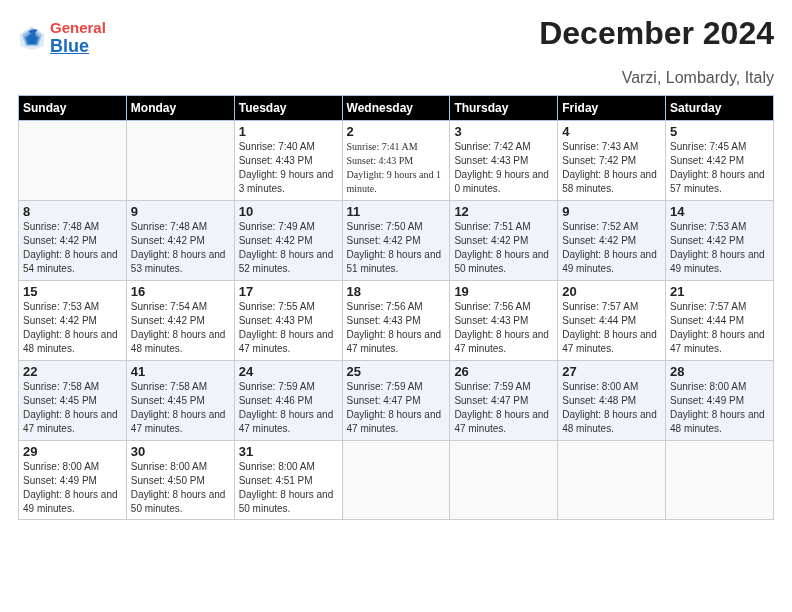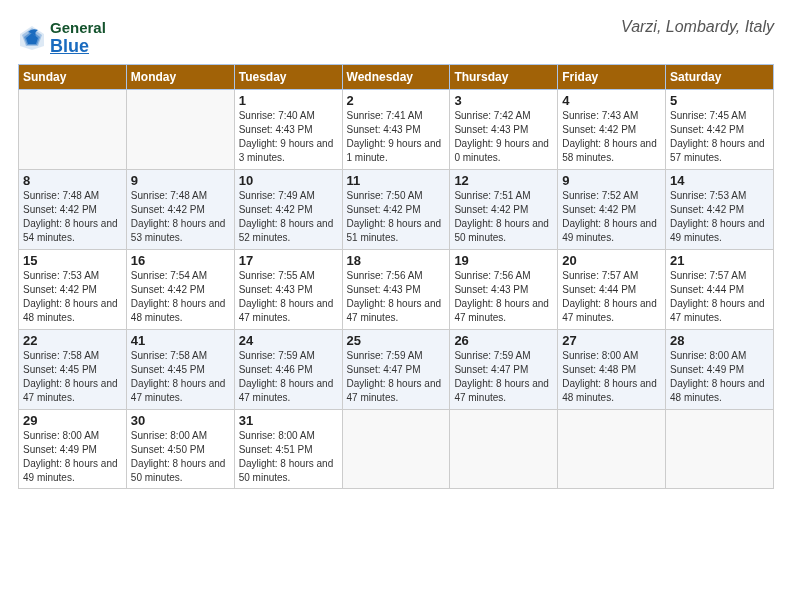--- a/index.html
+++ b/index.html
@@ -28,21 +28,21 @@
       margin-top: 4px;
     }
     .logo-text {
       display: flex;
       flex-direction: column;
       line-height: 1.1;
     }
     .logo-general {
       font-size: 15px;
       font-weight: bold;
-      color: #14532d;
+      color: #ef4444;
     }
     .logo-blue {
       font-size: 18px;
       font-weight: bold;
       color: #1a6bbf;
       text-decoration: underline;
     }
     .logo-icon {
       width: 28px;
       height: 28px;
@@ -53,30 +53,29 @@
     }
     .month-title {
       font-size: 32px;
       font-weight: bold;
       color: #222;
       line-height: 1.1;
     }
     .location-title {
       font-size: 16px;
       color: #555;
-      margin-top: 2px;
-      font-style: italic;
+      margin-top: 18px;
     }
     table {
       width: 100%;
       border-collapse: collapse;
       table-layout: fixed;
     }
     th {
-      background-color: #a16207;
+      background-color: #000000;
       color: #fff;
       font-size: 12px;
       font-weight: bold;
       padding: 5px 4px;
       text-align: left;
       border: 1px solid #aac4e8;
     }
     td {
       border: 1px solid #ccc;
       vertical-align: top;
@@ -121,20 +120,21 @@
         <polygon points="14,9 20,14 18,20 10,20 8,14" fill="#1a6bbf"></polygon>
 
         <path d="M10,8 Q14,4 20,6 Q16,8 18,12 Q14,9 10,8Z" fill="#1a6bbf"></path>
       </svg>
       <div class="logo-text">
         <span class="logo-general">General</span>
         <span class="logo-blue">Blue</span>
       </div>
     </div>
     <div class="title-block">
+      <div class="month-title">December 2024</div>
       <div class="location-title">Varzi, Lombardy, Italy</div>
     </div>
   </div>
 
   <table>
     <thead>
       <tr>
         <th>Sunday</th>
         <th>Monday</th>
         <th>Tuesday</th>
@@ -144,28 +144,28 @@
         <th>Saturday</th>
       </tr>
     </thead>
     <tbody id="calendar-body">
     <tr>
           <td class="empty"></td>
           <td class="empty"></td>
           <td><span class="day-num">1</span><span class="cell-text" style="white-space: pre-line;">Sunrise: 7:40 AM
 Sunset: 4:43 PM
 Daylight: 9 hours and 3 minutes.</span></td>
-          <td><span class="day-num">2</span><span class="cell-text" style="white-space: pre-line;">Sunrise: 7:41 AM
+          <td><span class="day-num">2</span><span class="cell-text" style="white-space: pre-line; font-family: Liberation Serif, serif;">Sunrise: 7:41 AM
 Sunset: 4:43 PM
 Daylight: 9 hours and 1 minute.</span></td>
           <td><span class="day-num">3</span><span class="cell-text" style="white-space: pre-line;">Sunrise: 7:42 AM
 Sunset: 4:43 PM
 Daylight: 9 hours and 0 minutes.</span></td>
           <td><span class="day-num">4</span><span class="cell-text" style="white-space: pre-line;">Sunrise: 7:43 AM
-Sunset: 4:42 PM
+Sunset: 7:42 PM
 Daylight: 8 hours and 58 minutes.</span></td>
           <td><span class="day-num">5</span><span class="cell-text" style="white-space: pre-line;">Sunrise: 7:45 AM
 Sunset: 4:42 PM
 Daylight: 8 hours and 57 minutes.</span></td>
         </tr>
         <tr>
           <td><span class="day-num">8</span><span class="cell-text" style="white-space: pre-line;">Sunrise: 7:48 AM
 Sunset: 4:42 PM
 Daylight: 8 hours and 54 minutes.</span></td>
           <td><span class="day-num">9</span><span class="cell-text" style="white-space: pre-line;">Sunrise: 7:48 AM

